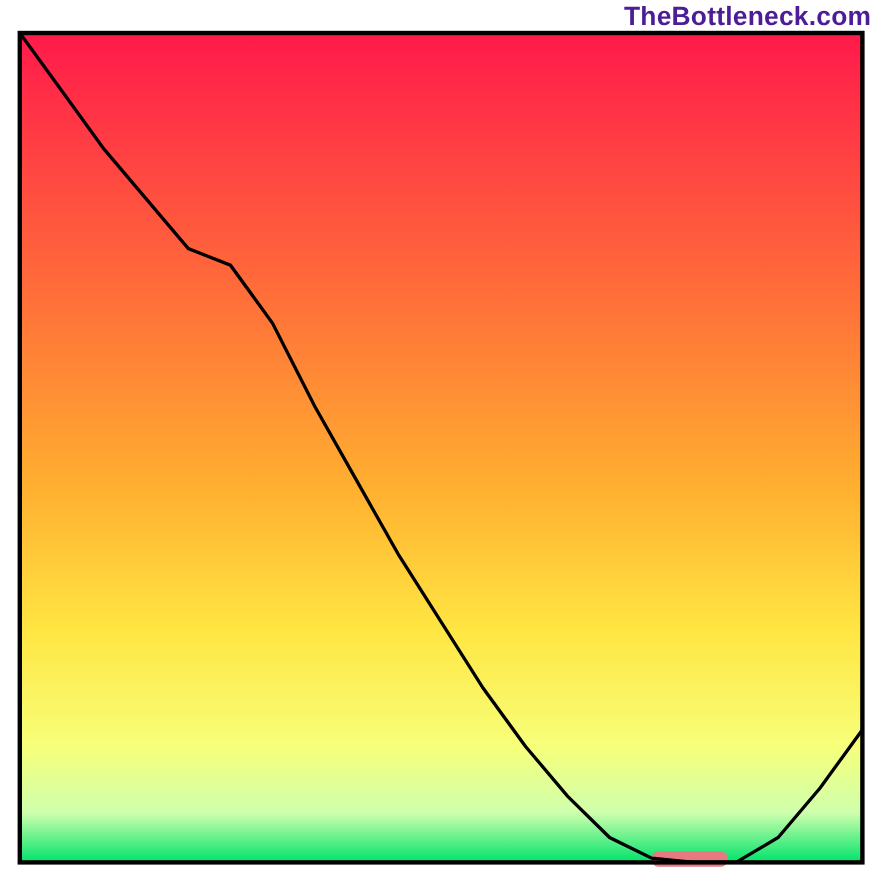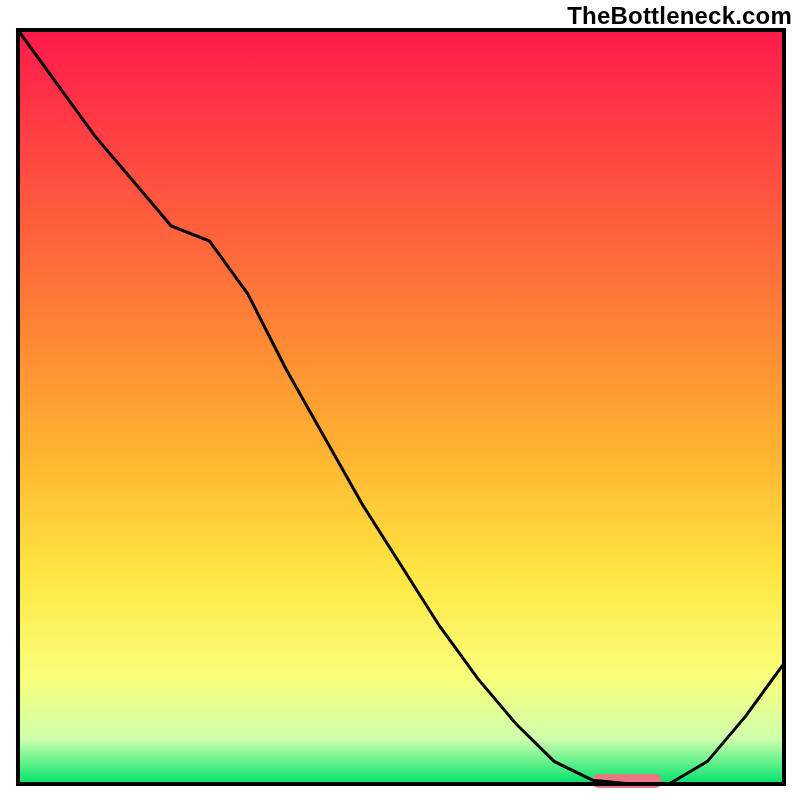--- a/index.html
+++ b/index.html
@@ -15,21 +15,21 @@
     width: 800px;
     height: 800px;
   }
   .attribution {
     position: absolute;
     top: 2px;
     right: 8px;
     font-family: Arial, Helvetica, sans-serif;
     font-size: 24px;
     font-weight: 600;
-    color: #000000;
+    color: #4c1d95;
     letter-spacing: 0.2px;
   }
   svg {
     position: absolute;
     top: 0;
     left: 0;
   }
 </style>
 </head>
 <body>

